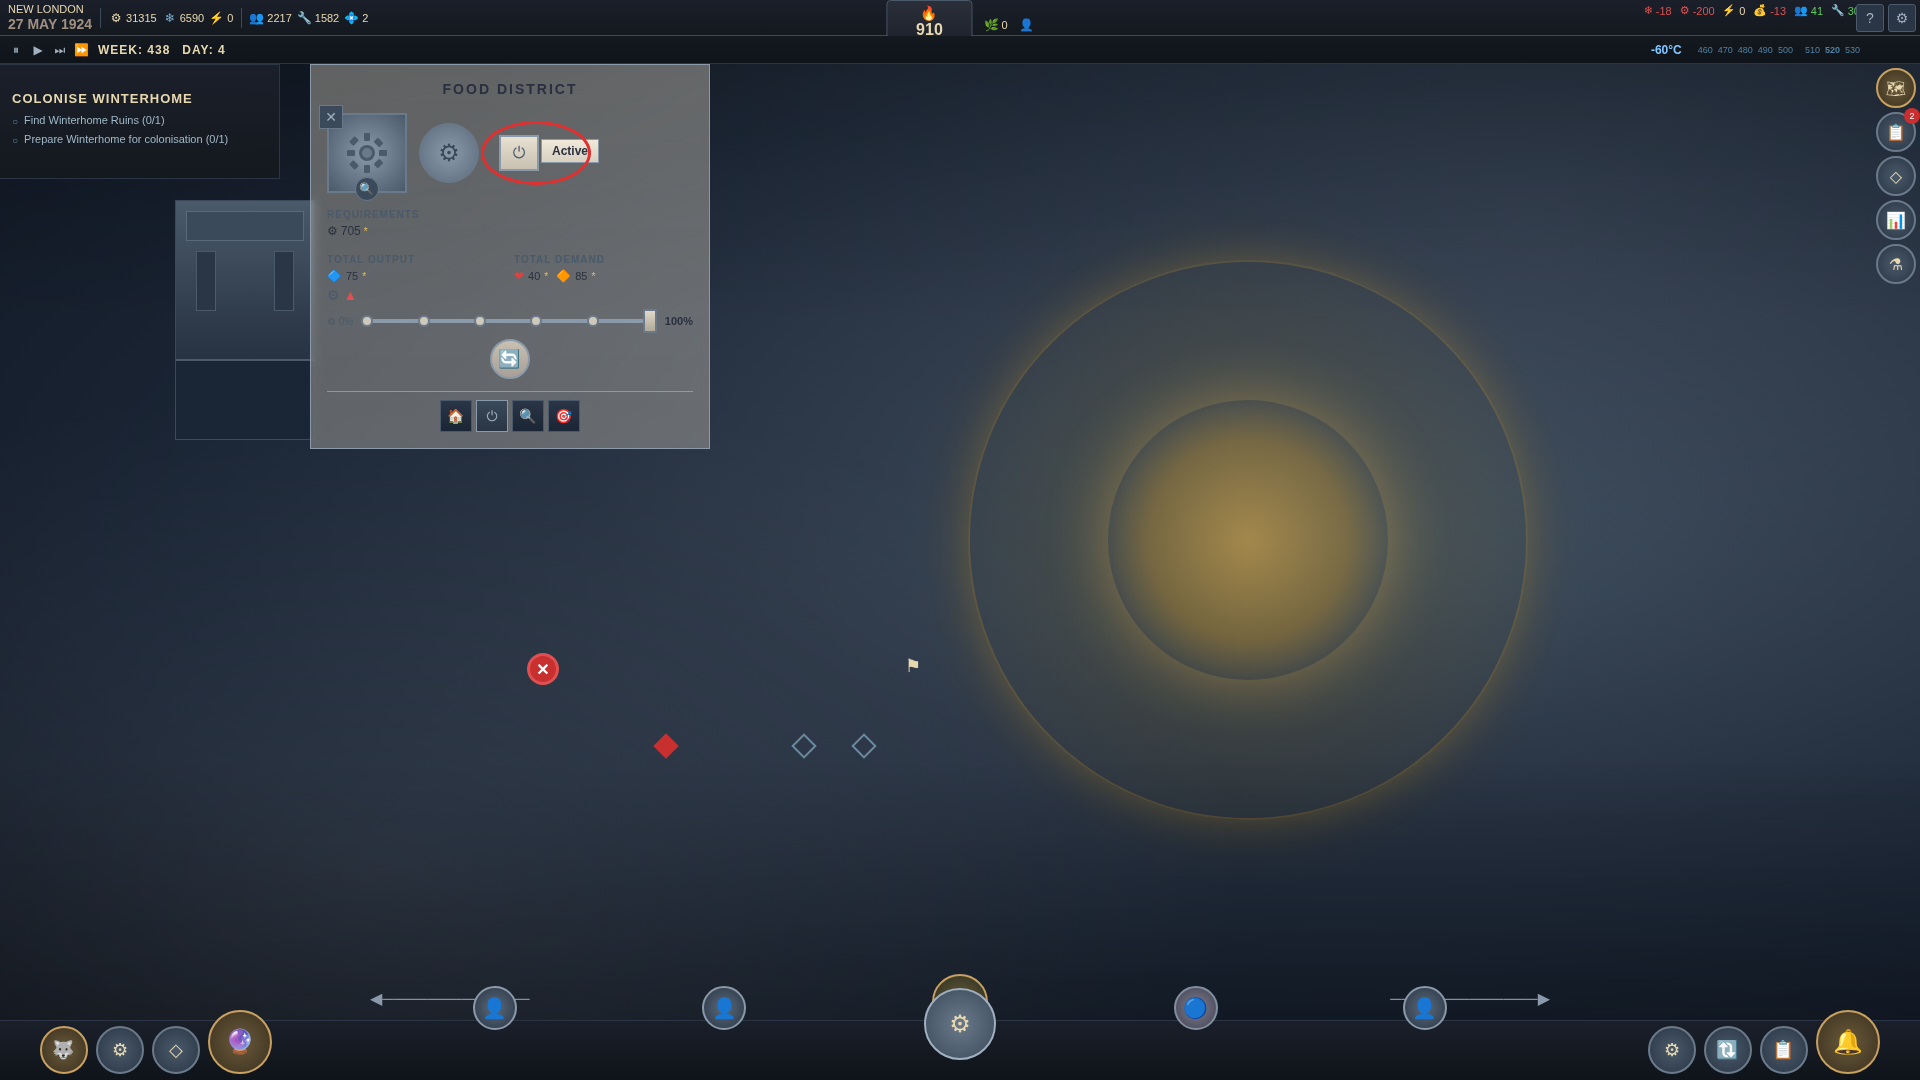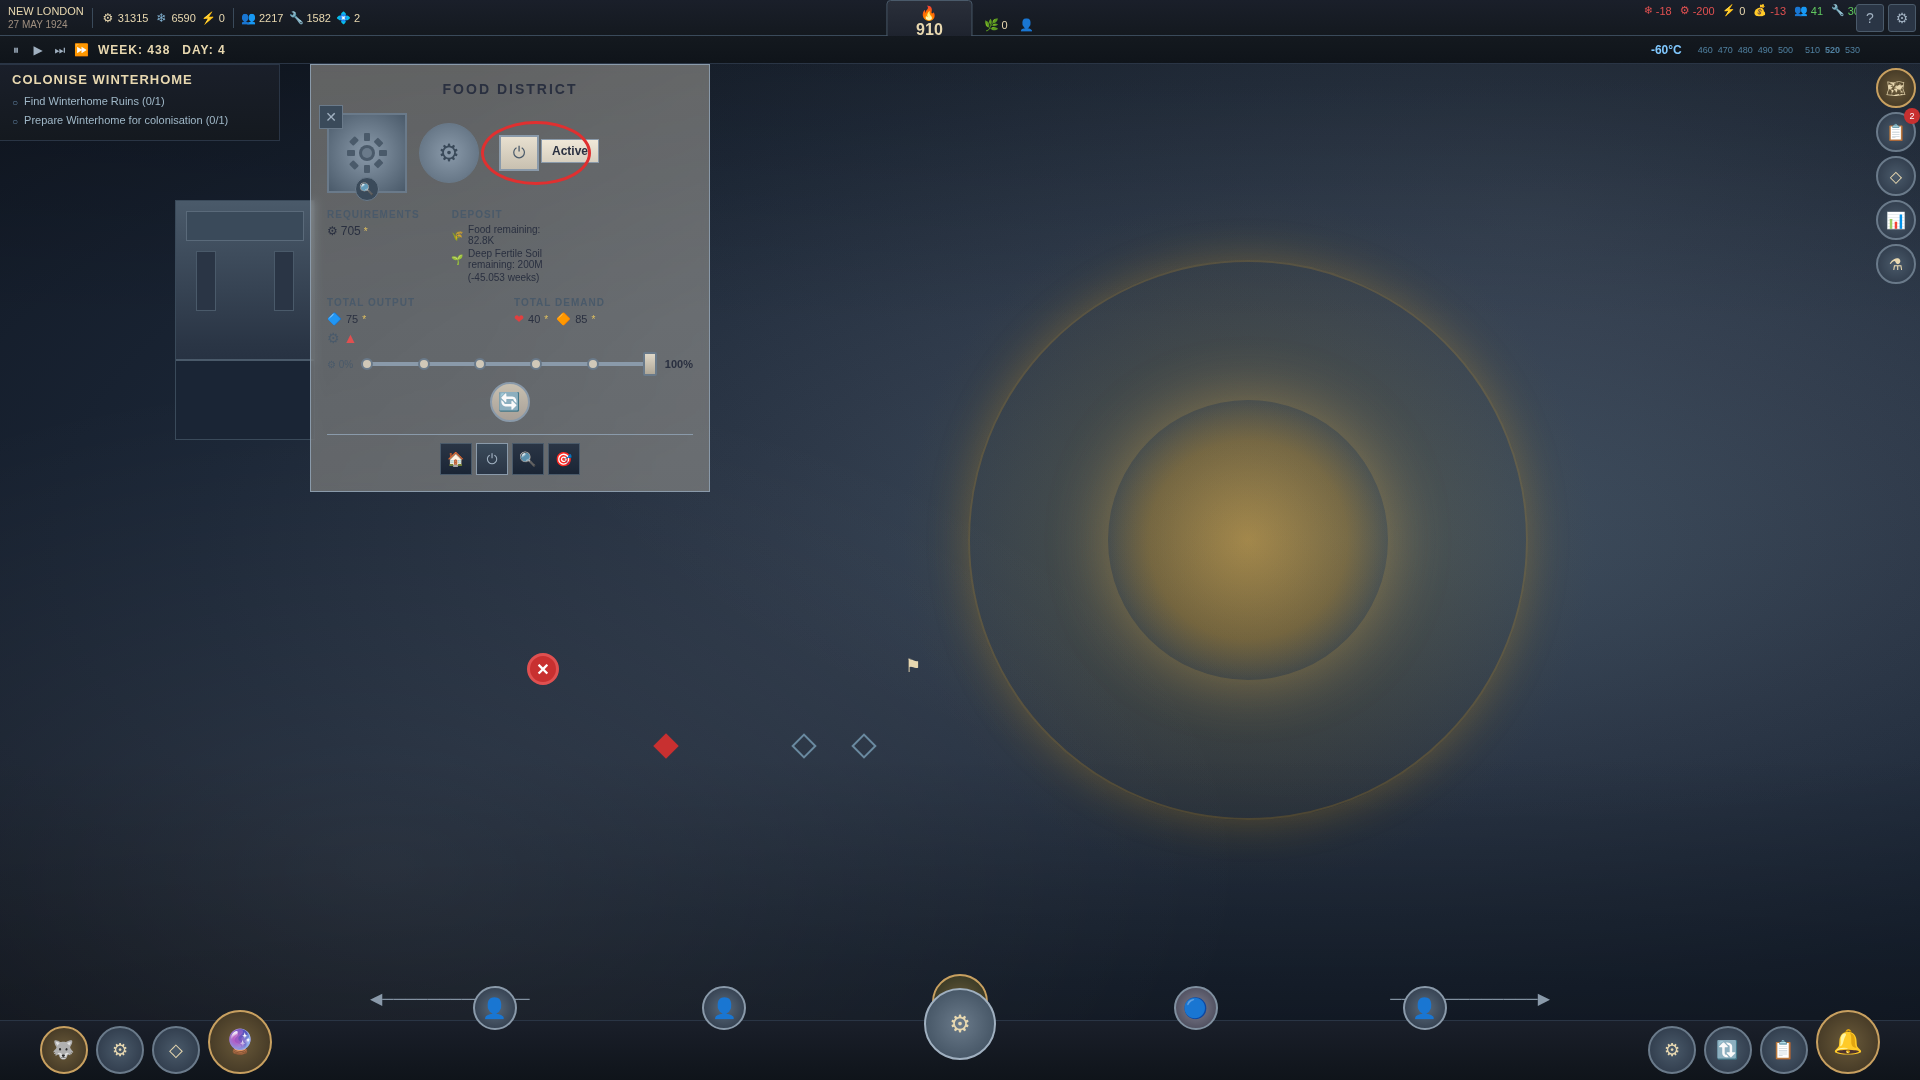--- a/index.html
+++ b/index.html
@@ -82,21 +82,22 @@
 
     .city-name {
       color: #e8d8b0;
       font-size: 11px;
       font-weight: normal;
       line-height: 1.2;
     }
 
     .city-date {
       color: #a09080;
-      font-size: 10px;
+      font-size: 14px;
+      font-weight: bold;
     }
 
     .divider-v {
       width: 1px;
       height: 20px;
       background: #3a4a5a;
       margin: 0 4px;
     }
 
     .resource-item {
@@ -245,21 +246,21 @@
 
     
     #quest-panel {
       position: absolute;
       top: 64px;
       left: 0;
       width: 280px;
       background: linear-gradient(180deg, #1a1f2a 0%, #14191f 100%);
       border: 1px solid #2a3545;
       border-left: none;
-      padding: 7px 12px;
+      padding: 26px 12px;
       z-index: 90;
     }
 
     .quest-title {
       color: #e8d8b0;
       font-size: 13px;
       font-weight: bold;
       margin-bottom: 8px;
       text-transform: uppercase;
       letter-spacing: 1px;
@@ -907,34 +908,20 @@
 
     <div>
       <div class="info-section-title">REQUIREMENTS</div>
       <div class="gear-req">
         <span>⚙</span>
         <span>705</span>
         <span class="asterisk">*</span>
       </div>
     </div>
 
-    <div>
-      <div class="info-section-title">DEPOSIT</div>
-      <div class="info-row">
-        <span style="font-size:10px;">🌾</span>
-        <span style="font-size:10px; color:#2a3040;">Food remaining: 82.8K</span>
-      </div>
-      <div class="info-row">
-        <span style="font-size:10px;">🌱</span>
-        <span style="font-size:10px; color:#2a3040;">Deep Fertile Soil remaining: 200M</span>
-      </div>
-      <div class="info-row">
-        <span style="font-size:10px; color:#2a3040; padding-left:16px;">(-45.053 weeks)</span>
-      </div>
-    </div>
 
   </div>
 
   <div class="output-demand-grid">
     <div>
       <div class="info-section-title">TOTAL OUTPUT</div>
       <div class="output-row">
         <span class="output-icon-blue">🔷</span>
         <span>75</span>
         <span class="asterisk">*</span>

